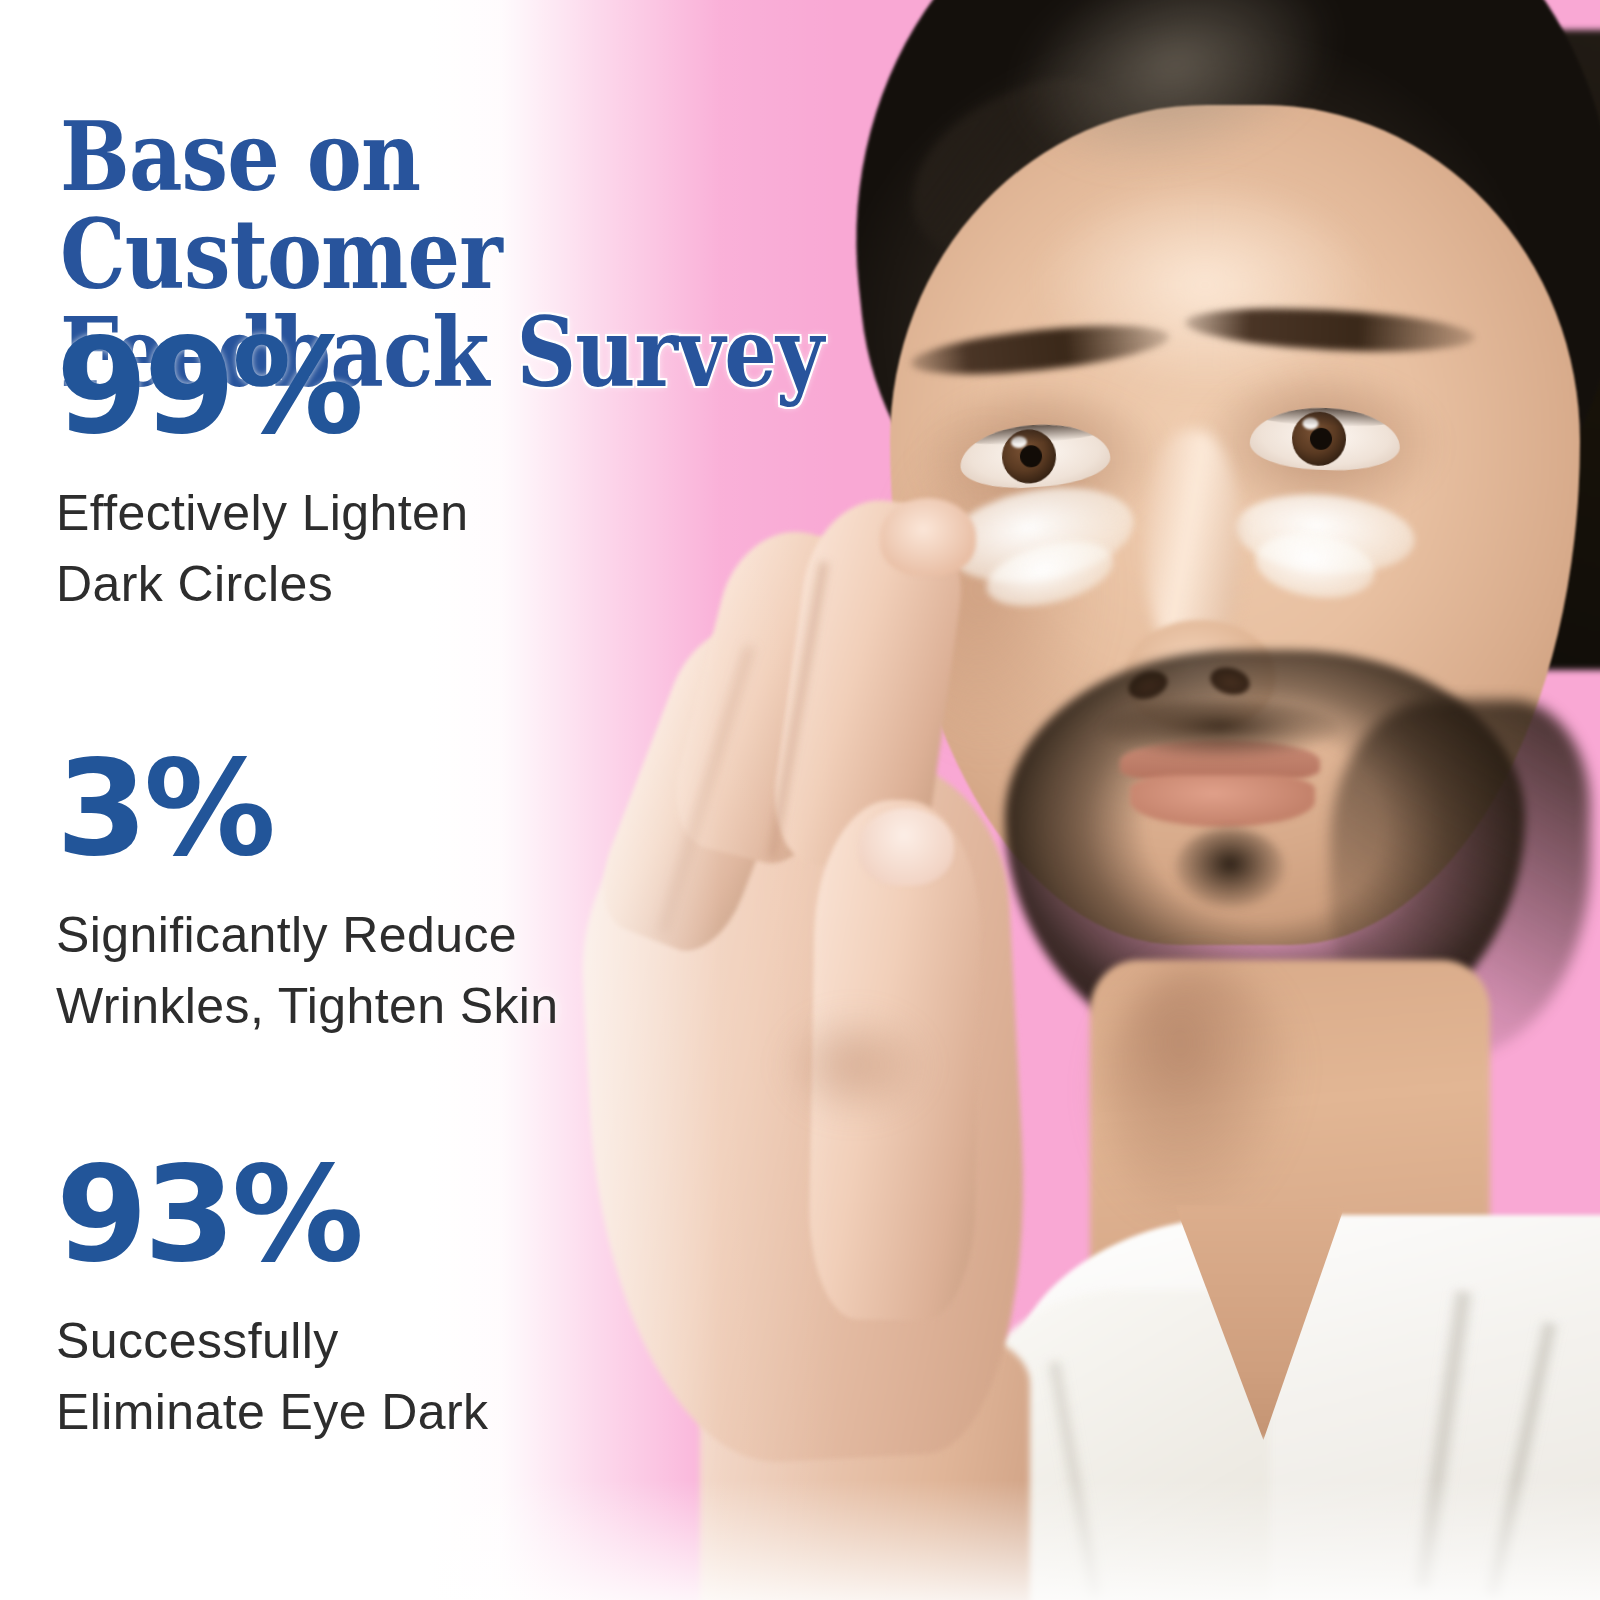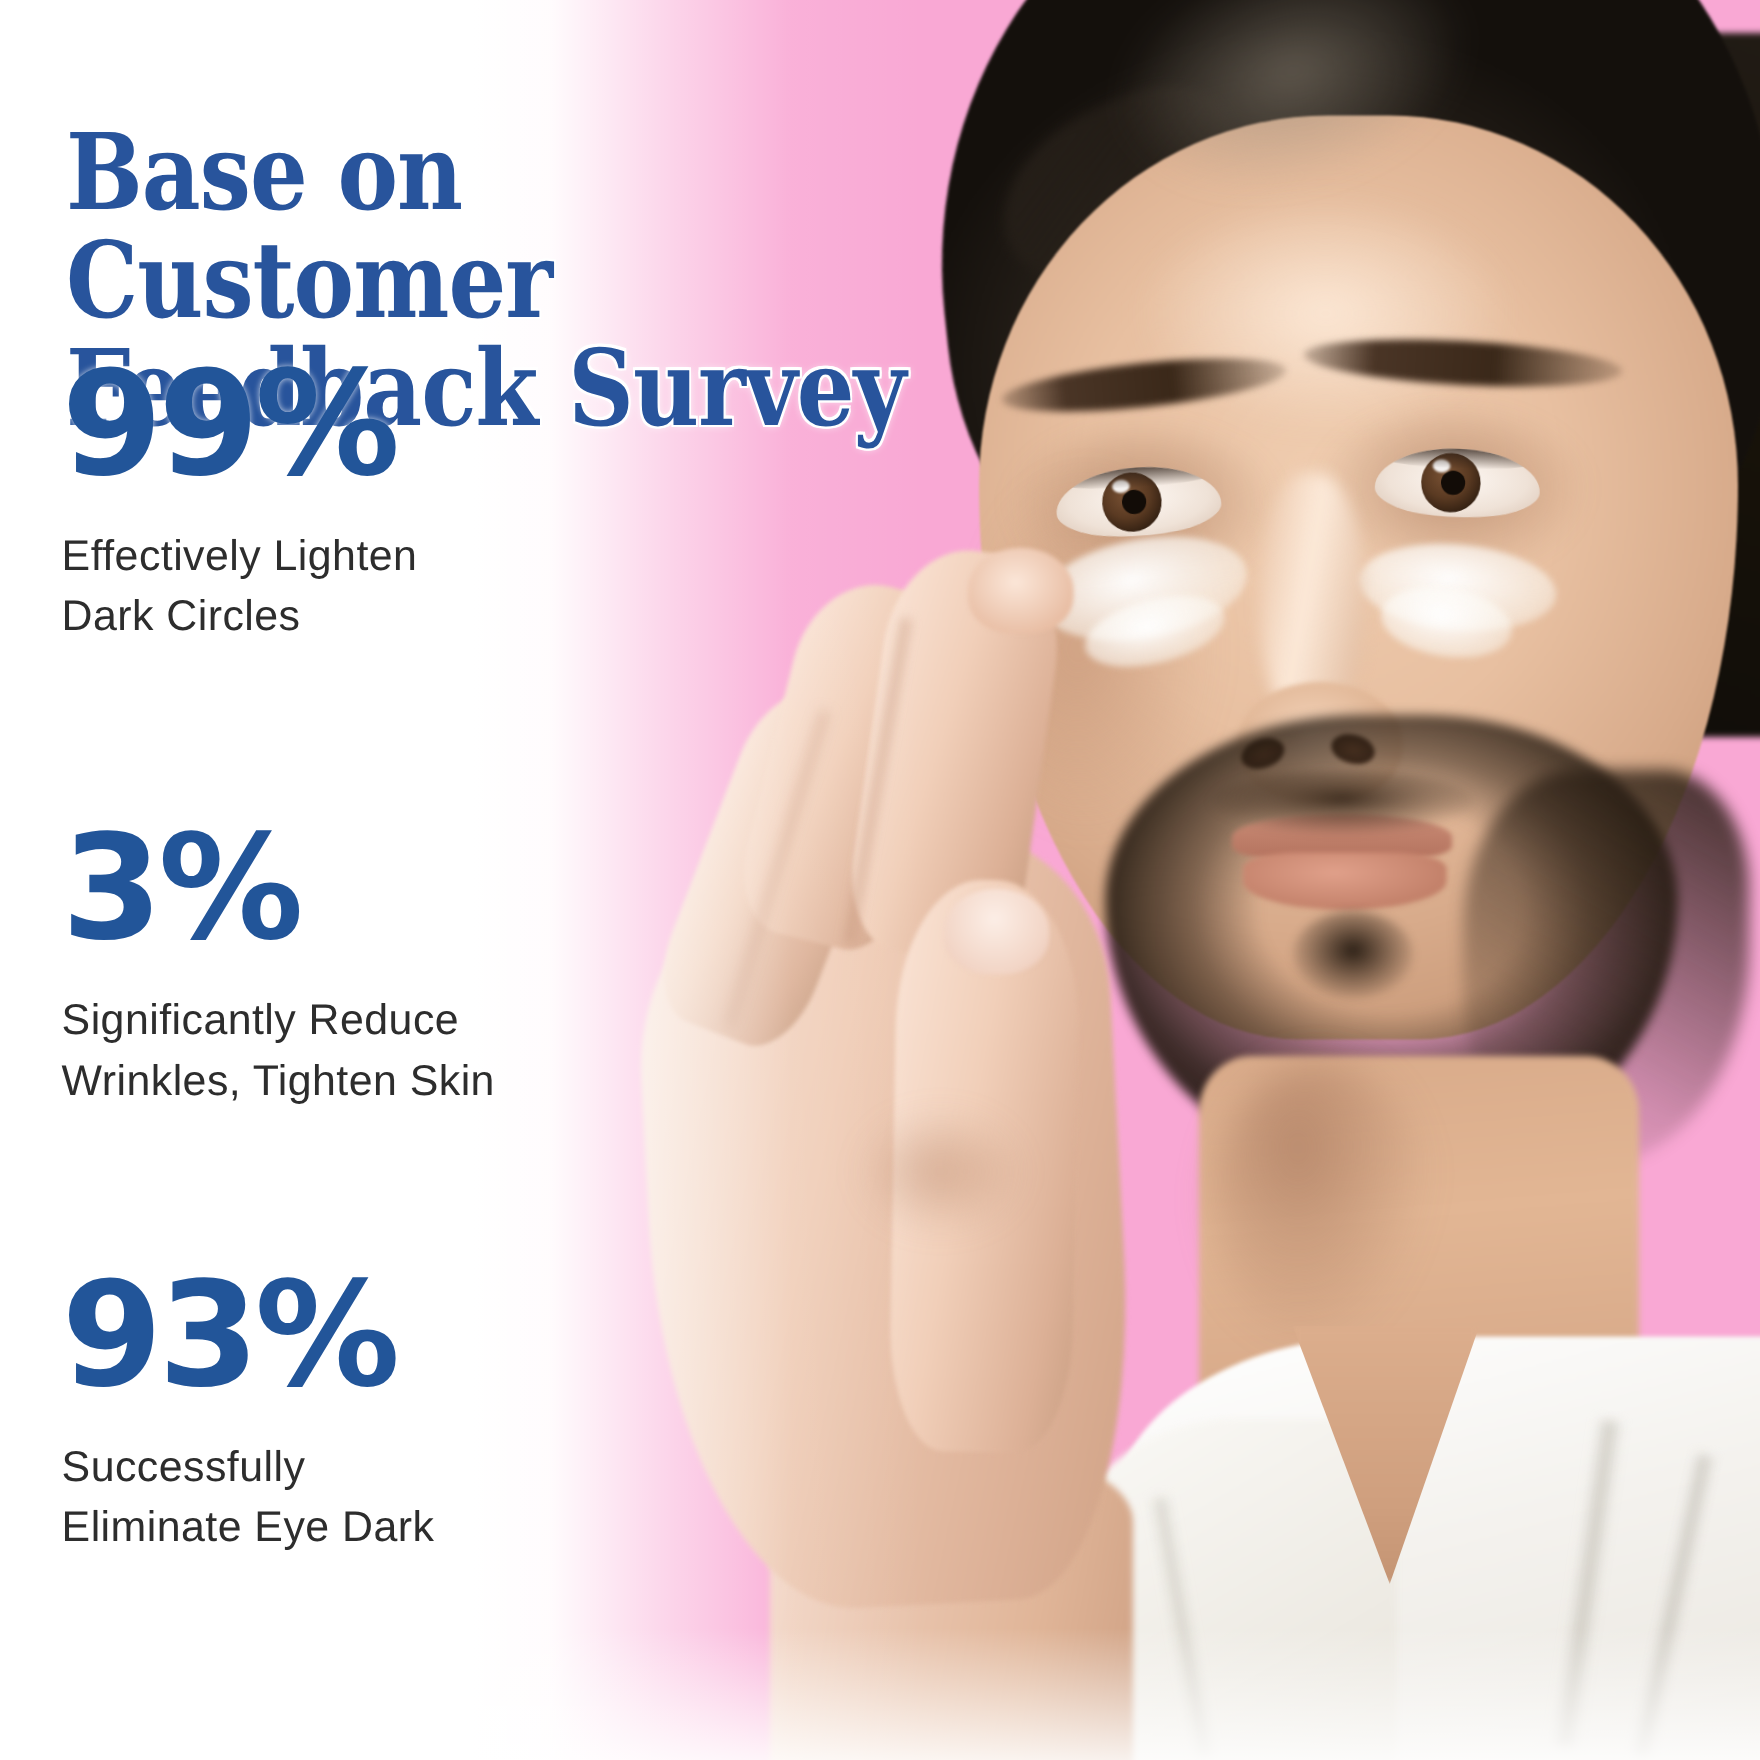--- a/index.html
+++ b/index.html
@@ -441,21 +441,21 @@
     font-size: 132px;
     line-height: 1;
     color: #225599;
     letter-spacing: -4px;
     margin: 0 0 26px 0;
     text-shadow: 0 0 6px rgba(255,255,255,0.75);
   }
   .stat-desc {
     font-family: "Liberation Sans", sans-serif;
     font-weight: 300;
-    font-size: 39px;
+    font-size: 50px;
     line-height: 1.42;
     color: #2d2d2d;
     letter-spacing: 0.4px;
     margin: 0;
     white-space: pre-line;
     text-shadow: 0 0 9px rgba(255,255,255,0.9), 0 0 18px rgba(255,255,255,0.7);
   }
 </style>
 </head>
 <body>

